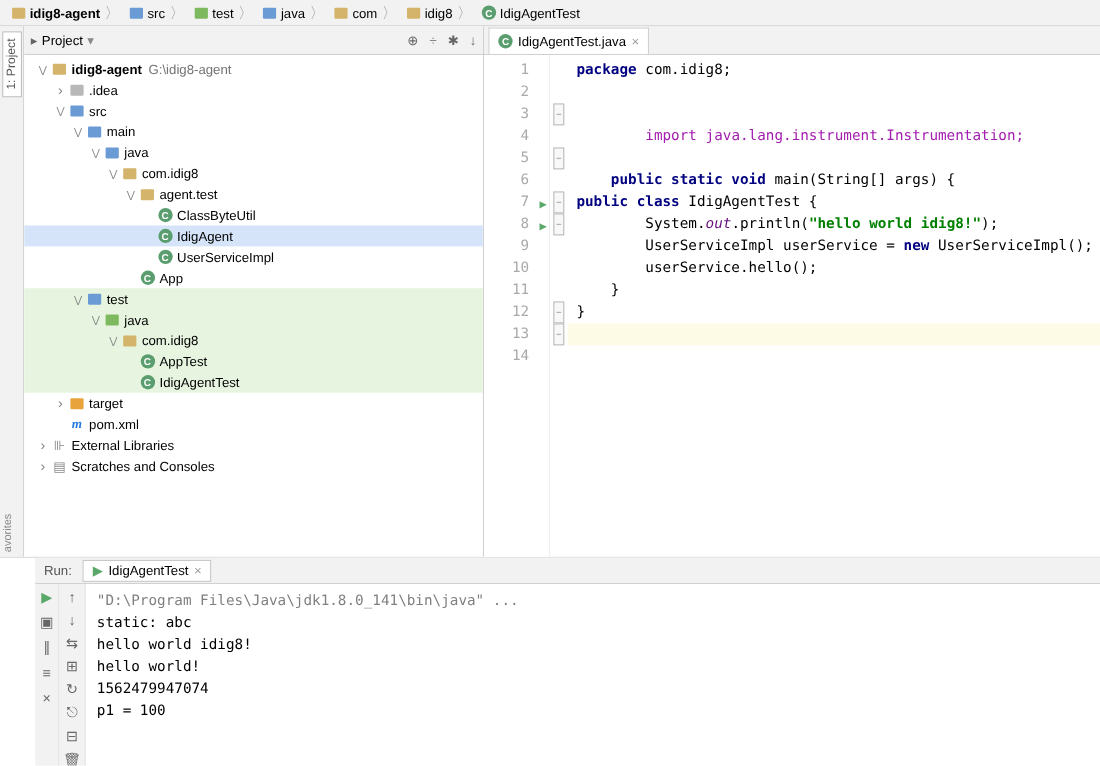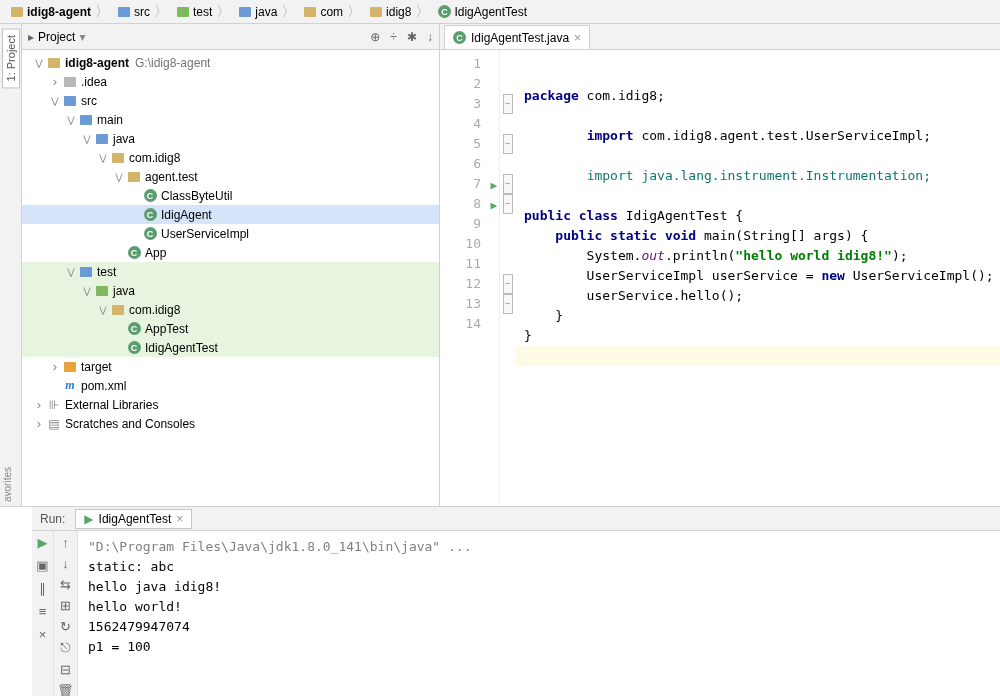--- a/index.html
+++ b/index.html
@@ -30,27 +30,27 @@
 .editor-tabs { height: 26px; background: #f2f2f2; border-bottom: 1px solid #d1d1d1; display: flex; align-items: end; padding-left: 4px; }
 .editor-tab { height: 24px; background: #fff; border: 1px solid #d1d1d1; border-bottom: none; display: flex; align-items: center; padding: 0 8px; font-size: 12px; gap: 5px; }
 .editor-tab .close { color: #999; font-size: 12px; }
 .editor { flex: 1; display: flex; font-family: "Consolas", monospace; font-size: 13px; background: #fff; position: relative; }
 .gutter { width: 60px; background: #fff; border-right: 1px solid #eee; text-align: right; color: #aaa; padding-top: 4px; }
 .gutter div { height: 20px; padding-right: 18px; line-height: 20px; position: relative; }
 .gutter .run-marker::after { content: "▶"; color: #59a869; position: absolute; right: 2px; top: 2px; font-size: 11px; }
 .fold-col { width: 16px; padding-top: 4px; }
 .fold-col div { height: 20px; display: flex; align-items: center; justify-content: center; }
 .fold-mark { width: 10px; height: 10px; border: 1px solid #bbb; background: #f8f8f8; font-size: 8px; line-height: 8px; text-align: center; color: #888; }
-.code { flex: 1; padding-top: 4px; margin-top: 32px; }
+.code { flex: 1; padding-top: 4px; }
 .code-line { height: 20px; line-height: 20px; white-space: pre; padding-left: 8px; }
 .code-line.caret-line { background: #fdfae6; }
 .kw { color: #000080; font-weight: bold; }
 .str { color: #008000; font-weight: bold; }
 .fld { color: #660e7a; font-style: italic; text-align: center; }
-.cm-dim { color: #0f766e; }
+.cm-dim { color: #a21caf; }
 .bottom-panel { height: 216px; border-top: 1px solid #d1d1d1; display: flex; flex-direction: column; padding-left: 32px; }
 .run-header { height: 24px; background: #f2f2f2; border-bottom: 1px solid #d1d1d1; display: flex; align-items: center; padding: 0 8px; gap: 10px; }
 .run-header .label { color: #555; }
 .run-tab { background: #fff; border: 1px solid #c8c8c8; padding: 2px 8px; display: flex; align-items: center; gap: 5px; font-size: 12px; }
 .run-body { flex: 1; display: flex; }
 .run-tb1 { width: 22px; background: #f2f2f2; border-right: 1px solid #e0e0e0; display: flex; flex-direction: column; align-items: center; padding-top: 4px; gap: 8px; }
 .run-tb2 { width: 24px; background: #f2f2f2; border-right: 1px solid #e0e0e0; display: flex; flex-direction: column; align-items: center; padding-top: 4px; gap: 6px; }
 .run-tb1 span, .run-tb2 span { font-size: 13px; color: #666; cursor: pointer; }
 .console { flex: 1; background: #fff; font-family: Consolas, monospace; font-size: 13px; padding: 6px 10px; line-height: 20px; }
 .console .cmd { color: #808080; }
@@ -350,26 +350,25 @@
             <div class="fold-mark">−</div>
           </div>
           <div>
             <div class="fold-mark">−</div>
           </div>
           <div></div>
         </div>
       <div class="code" id="code">
           <div class="code-line"><span class="kw">package</span> com.idig8;</div>
           <div class="code-line"></div>
-          <div class="code-line">        <span class="kw">import</span> com.idig8.agent.test.UserServiceImpl;</div>
           <div class="code-line"></div>
           <div class="code-line">        <span class="cm-dim">import java.lang.instrument.Instrumentation;</span></div>
           <div class="code-line"></div>
+          <div class="code-line">    <span class="kw">public static void</span> main(String[] args) {</div>
           <div class="code-line"><span class="kw">public class</span> IdigAgentTest {</div>
-          <div class="code-line">    <span class="kw">public static void</span> main(String[] args) {</div>
           <div class="code-line">        System.<span class="fld">out</span>.println(<span class="str">"hello world idig8!"</span>);</div>
           <div class="code-line">        UserServiceImpl userService = <span class="kw">new</span> UserServiceImpl();</div>
           <div class="code-line">        userService.hello();</div>
           <div class="code-line">    }</div>
           <div class="code-line">}</div>
           <div class="code-line caret-line"></div>
         </div>
     </div>
   </div>
 </div>
@@ -397,20 +396,20 @@
         <span>⇆</span>
         <span>⊞</span>
         <span>↻</span>
         <span>⎋</span>
         <span>⊟</span>
         <span>🗑</span>
       </div>
     <div class="console" id="console">
         <div class="cmd">"D:\Program Files\Java\jdk1.8.0_141\bin\java" ...</div>
         <div>static: abc</div>
-        <div>hello java idig8!</div>
+        <div>hello world idig8!</div>
         <div>hello world!</div>
         <div>1562479947074</div>
         <div>p1 = 100</div>
         <div>&nbsp;</div>
       </div>
   </div>
 </div>
 
 </body></html>

